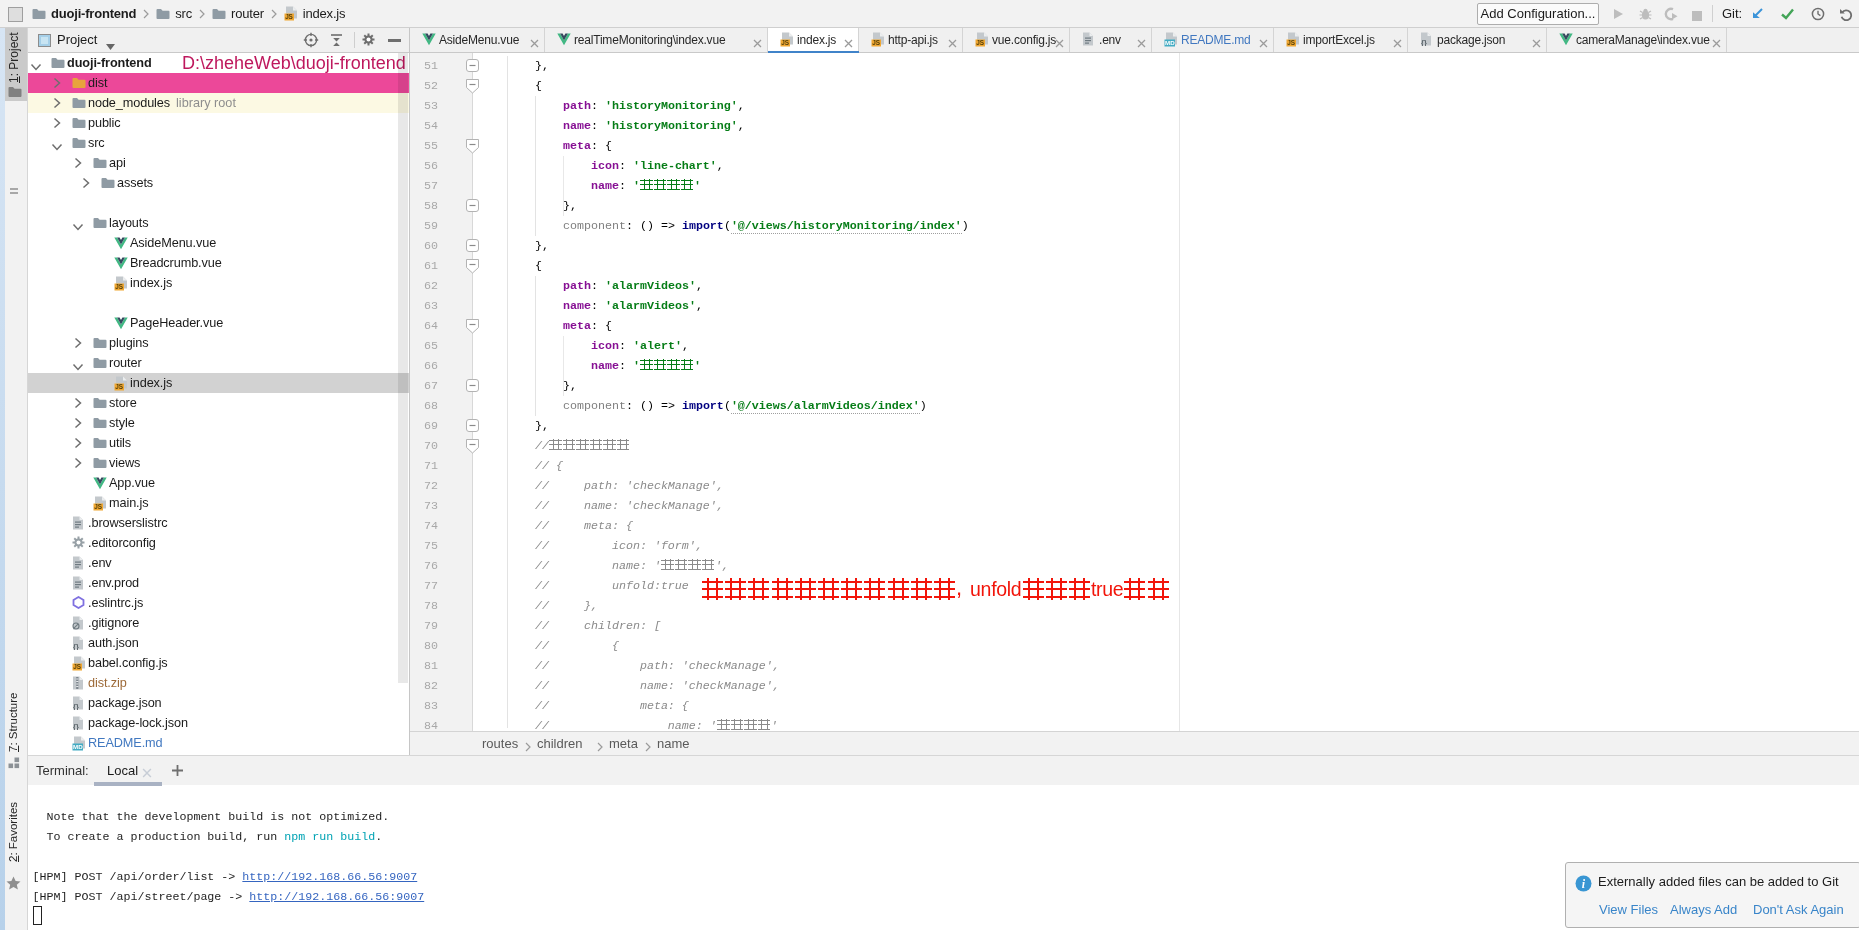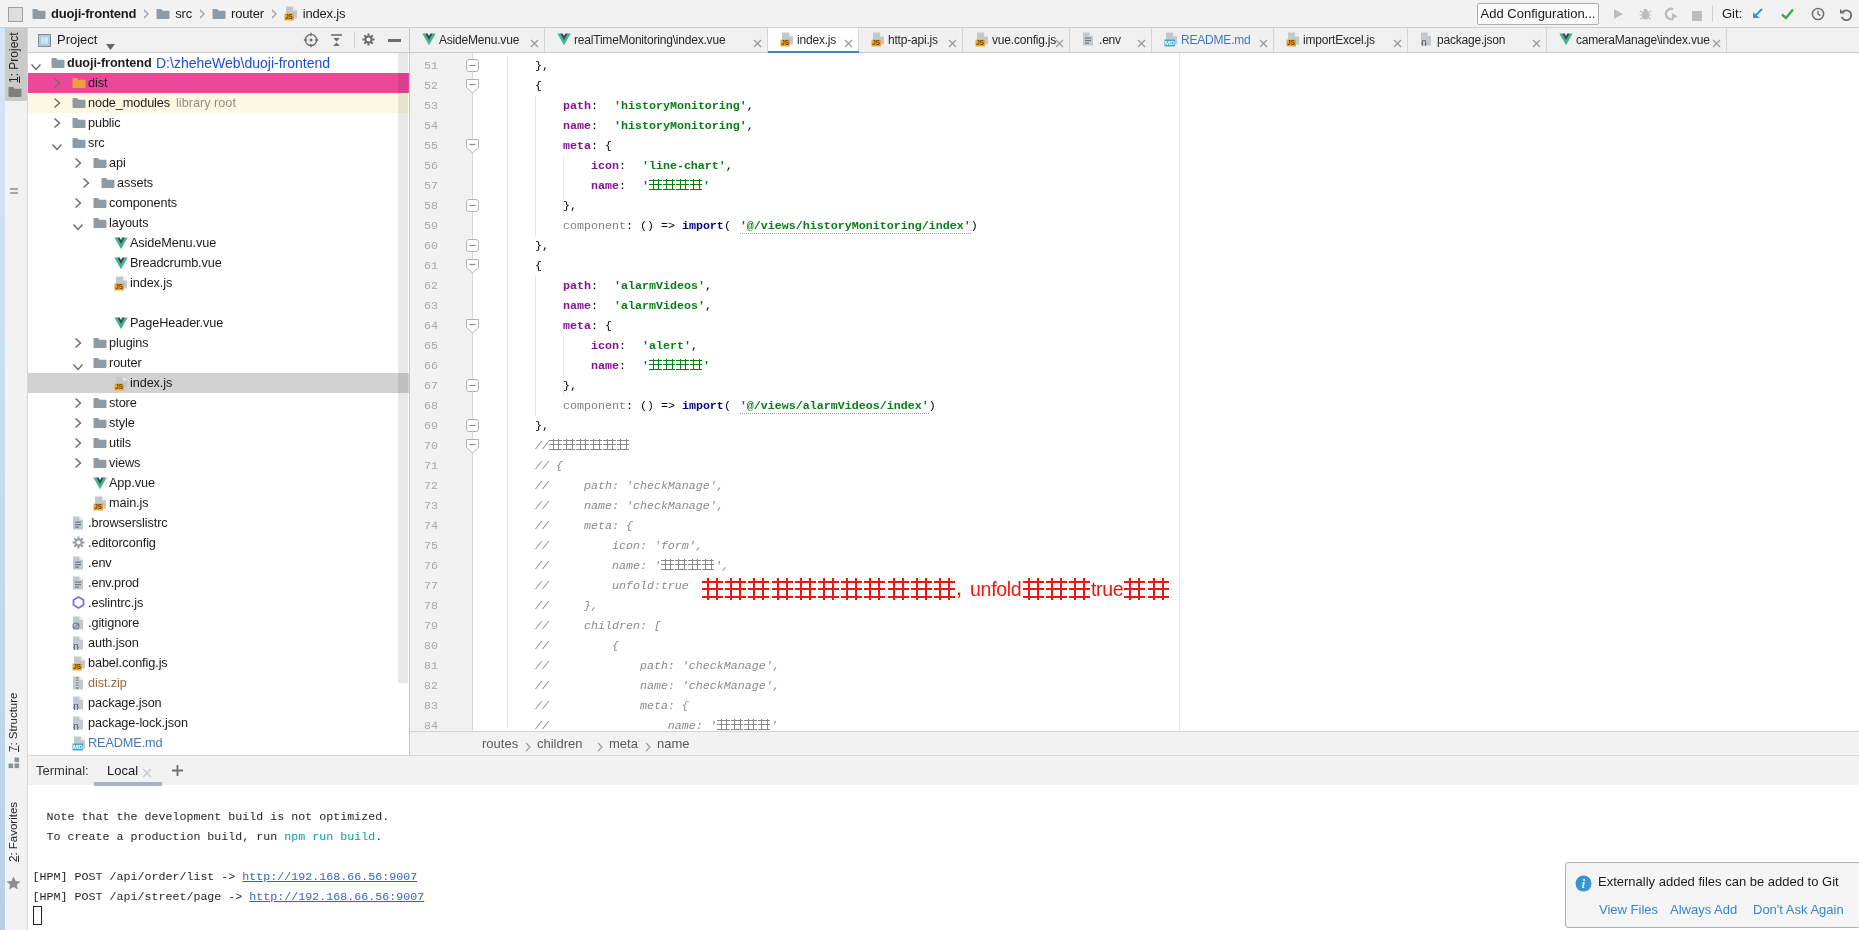--- a/index.html
+++ b/index.html
@@ -2,21 +2,21 @@
 <html><head><meta charset="utf-8"><style>
 * { margin:0; padding:0; }
 body { width:1859px; height:930px; position:relative; overflow:hidden;
   font-family:"Liberation Sans",sans-serif; font-size:13px; background:#fff; }
 .bt { position:absolute; top:0; line-height:27px; color:#1c1c1c; }
 .cl { position:absolute; left:410px; height:20px; line-height:20px; white-space:pre;
   font-family:"Liberation Mono",monospace; font-size:11.665px; color:#000; }
 .no { display:inline-block; width:28px; text-align:right; color:#a8a8a8; }
 .cd { margin-left:41px; }
 .k { color:#871094; font-weight:bold; }
-.s { color:#067d17; font-weight:bold;margin-left:9px; }
+.s { color:#067d17; font-weight:bold; }
 .i { color:#000080; font-weight:bold; }
 .c { color:#8a8a8a; font-style:italic; }
 .g { color:#7f7f7f; }
 .zz { border-bottom:1px dotted #9f9f9f;font-family:Liberation Mono, monospace; }
 .cn { display:inline-block; width:12.5px; height:11px; margin:0 0.5px; vertical-align:-1px;
   background-image:linear-gradient(currentColor,currentColor),linear-gradient(currentColor,currentColor),linear-gradient(currentColor,currentColor),linear-gradient(currentColor,currentColor),linear-gradient(currentColor,currentColor);
   background-size:100% 1px,100% 1px,100% 1px,1px 100%,1px 100%;
   background-position:0 1px,0 5px,0 9.5px,3.5px 0,9px 0; background-repeat:no-repeat; }
 .cnb { display:inline-block; width:21px; height:22px; margin:0 1.1px; vertical-align:-3px;
   background-image:linear-gradient(currentColor,currentColor),linear-gradient(currentColor,currentColor),linear-gradient(currentColor,currentColor),linear-gradient(currentColor,currentColor),linear-gradient(currentColor,currentColor);
@@ -159,21 +159,21 @@
 <div style="position:absolute;left:28px;top:53px;width:381px;height:703px;background:#fff;overflow:hidden">
 <div style="position:absolute;left:0;top:-53px;width:381px;height:756px">
       <div style="position:absolute;left:0;top:53px;width:381px;height:20px;">
         <span style="position:absolute;left:2px;top:6px"><svg width="12" height="8" viewBox="0 0 12 8">
             <path d="M1.5 1.5 L6 6.5 L10.5 1.5" stroke="#6e6e6e" stroke-width="1.5" fill="none"></path>
           </svg></span>
         <span style="position:absolute;left:23px;top:4px"><svg width="14" height="12" viewBox="0 0 14 12">
             <path d="M0.5 2 Q0.5 1 1.5 1 H5 L6.6 2.8 H12.5 Q13.5 2.8 13.5 3.8 V10 Q13.5 11 12.5 11 H1.5 Q0.5 11 0.5 10 Z" fill="#8f9ba4"></path>
           </svg></span>
         <span style="position:absolute;left:39px;top:0;line-height:20px;font-size:12.7px;letter-spacing:-0.1px;font-weight:bold;color:#1b1b1b">duoji-frontend</span>
-        <span style="position:absolute;left:128px;top:0;line-height:20px;font-size:14px;color:#1d4ed8">D:\zheheWeb\duoji-frontend</span>
+        <span style="position:absolute;left:154px;top:0;line-height:20px;font-size:18px;color:#be185d">D:\zheheWeb\duoji-frontend</span>
       </div>
 <div style="position:absolute;left:0;top:73px;width:381px;height:20px;background:#ec4899;">
         <span style="position:absolute;left:25px;top:4px"><svg width="8" height="12" viewBox="0 0 8 12">
             <path d="M1.5 1.5 L6.5 6 L1.5 10.5" stroke="#6e6e6e" stroke-width="1.5" fill="none"></path>
           </svg></span>
         <span style="position:absolute;left:44px;top:4px"><svg width="14" height="12" viewBox="0 0 14 12">
             <path d="M0.5 2 Q0.5 1 1.5 1 H5 L6.6 2.8 H12.5 Q13.5 2.8 13.5 3.8 V10 Q13.5 11 12.5 11 H1.5 Q0.5 11 0.5 10 Z" fill="#e8a33d"></path>
           </svg></span>
         <span style="position:absolute;left:60px;top:0;line-height:20px;font-size:12.7px;letter-spacing:-0.1px;color:#1b1b1b">dist</span>
       </div>
@@ -215,29 +215,20 @@
         <span style="position:absolute;left:81px;top:0;line-height:20px;font-size:12.7px;letter-spacing:-0.1px;color:#1b1b1b">api</span>
       </div>
 <div style="position:absolute;left:8px;top:173px;width:381px;height:20px;">
         <span style="position:absolute;left:46px;top:4px"><svg width="8" height="12" viewBox="0 0 8 12">
             <path d="M1.5 1.5 L6.5 6 L1.5 10.5" stroke="#6e6e6e" stroke-width="1.5" fill="none"></path>
           </svg></span>
         <span style="position:absolute;left:65px;top:4px"><svg width="14" height="12" viewBox="0 0 14 12">
             <path d="M0.5 2 Q0.5 1 1.5 1 H5 L6.6 2.8 H12.5 Q13.5 2.8 13.5 3.8 V10 Q13.5 11 12.5 11 H1.5 Q0.5 11 0.5 10 Z" fill="#8f9ba4"></path>
           </svg></span>
         <span style="position:absolute;left:81px;top:0;line-height:20px;font-size:12.7px;letter-spacing:-0.1px;color:#1b1b1b">assets</span>
-      </div>
-<div style="position:absolute;left:0;top:193px;width:381px;height:20px;">
-        <span style="position:absolute;left:46px;top:4px"><svg width="8" height="12" viewBox="0 0 8 12">
-            <path d="M1.5 1.5 L6.5 6 L1.5 10.5" stroke="#6e6e6e" stroke-width="1.5" fill="none"></path>
-          </svg></span>
-        <span style="position:absolute;left:65px;top:4px"><svg width="14" height="12" viewBox="0 0 14 12">
-            <path d="M0.5 2 Q0.5 1 1.5 1 H5 L6.6 2.8 H12.5 Q13.5 2.8 13.5 3.8 V10 Q13.5 11 12.5 11 H1.5 Q0.5 11 0.5 10 Z" fill="#8f9ba4"></path>
-          </svg></span>
-        <span style="position:absolute;left:81px;top:0;line-height:20px;font-size:12.7px;letter-spacing:-0.1px;color:#1b1b1b">components</span>
       </div>
 <div style="position:absolute;left:0;top:213px;width:381px;height:20px;">
         <span style="position:absolute;left:44px;top:6px"><svg width="12" height="8" viewBox="0 0 12 8">
             <path d="M1.5 1.5 L6 6.5 L10.5 1.5" stroke="#6e6e6e" stroke-width="1.5" fill="none"></path>
           </svg></span>
         <span style="position:absolute;left:65px;top:4px"><svg width="14" height="12" viewBox="0 0 14 12">
             <path d="M0.5 2 Q0.5 1 1.5 1 H5 L6.6 2.8 H12.5 Q13.5 2.8 13.5 3.8 V10 Q13.5 11 12.5 11 H1.5 Q0.5 11 0.5 10 Z" fill="#8f9ba4"></path>
           </svg></span>
         <span style="position:absolute;left:81px;top:0;line-height:20px;font-size:12.7px;letter-spacing:-0.1px;color:#1b1b1b">layouts</span>
       </div>

